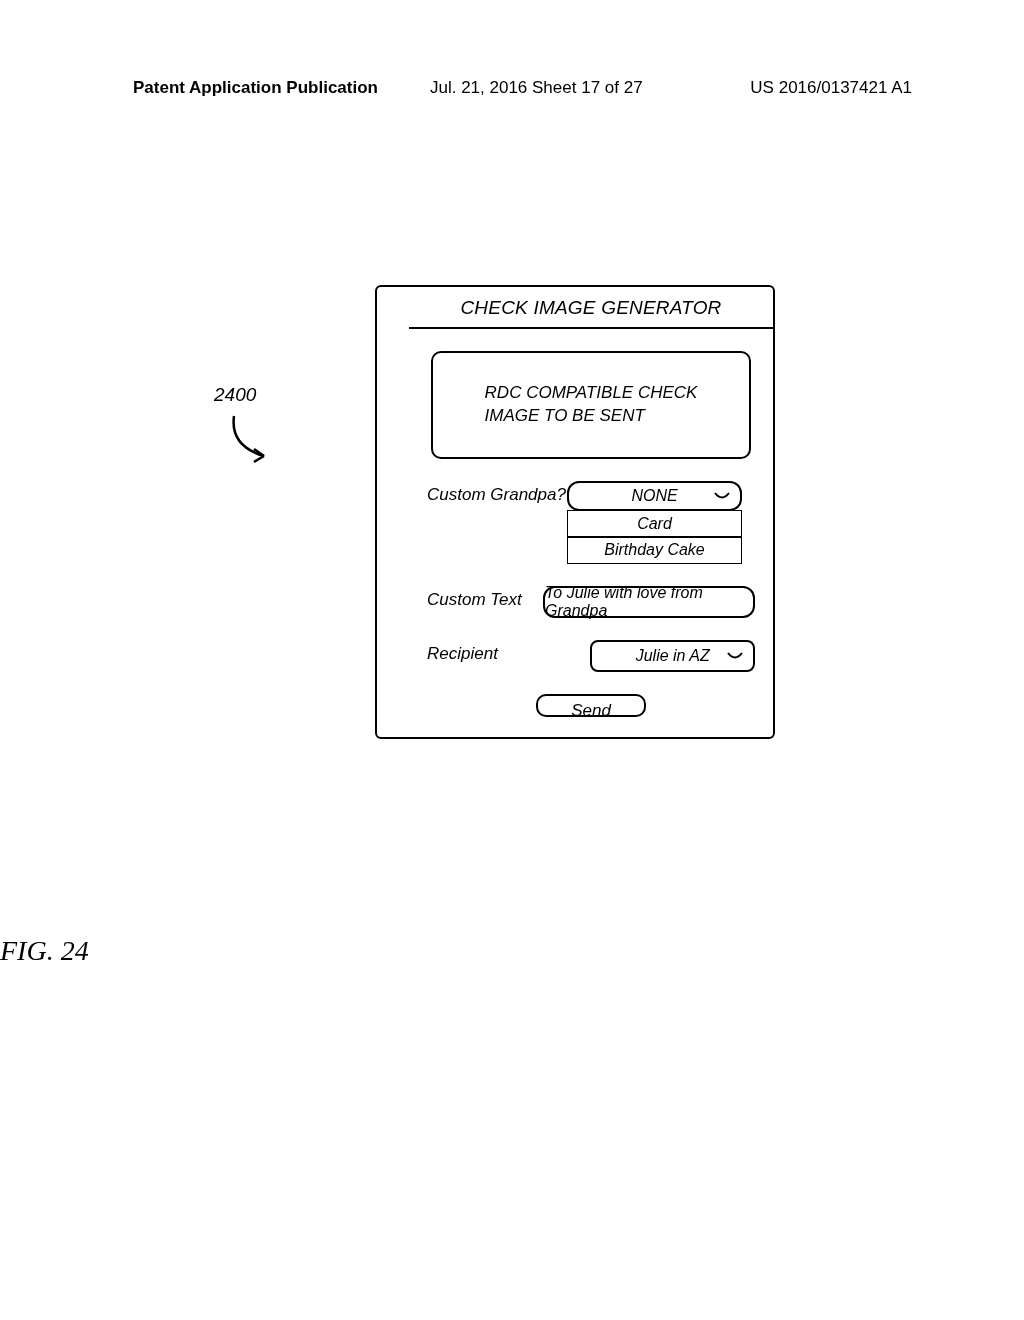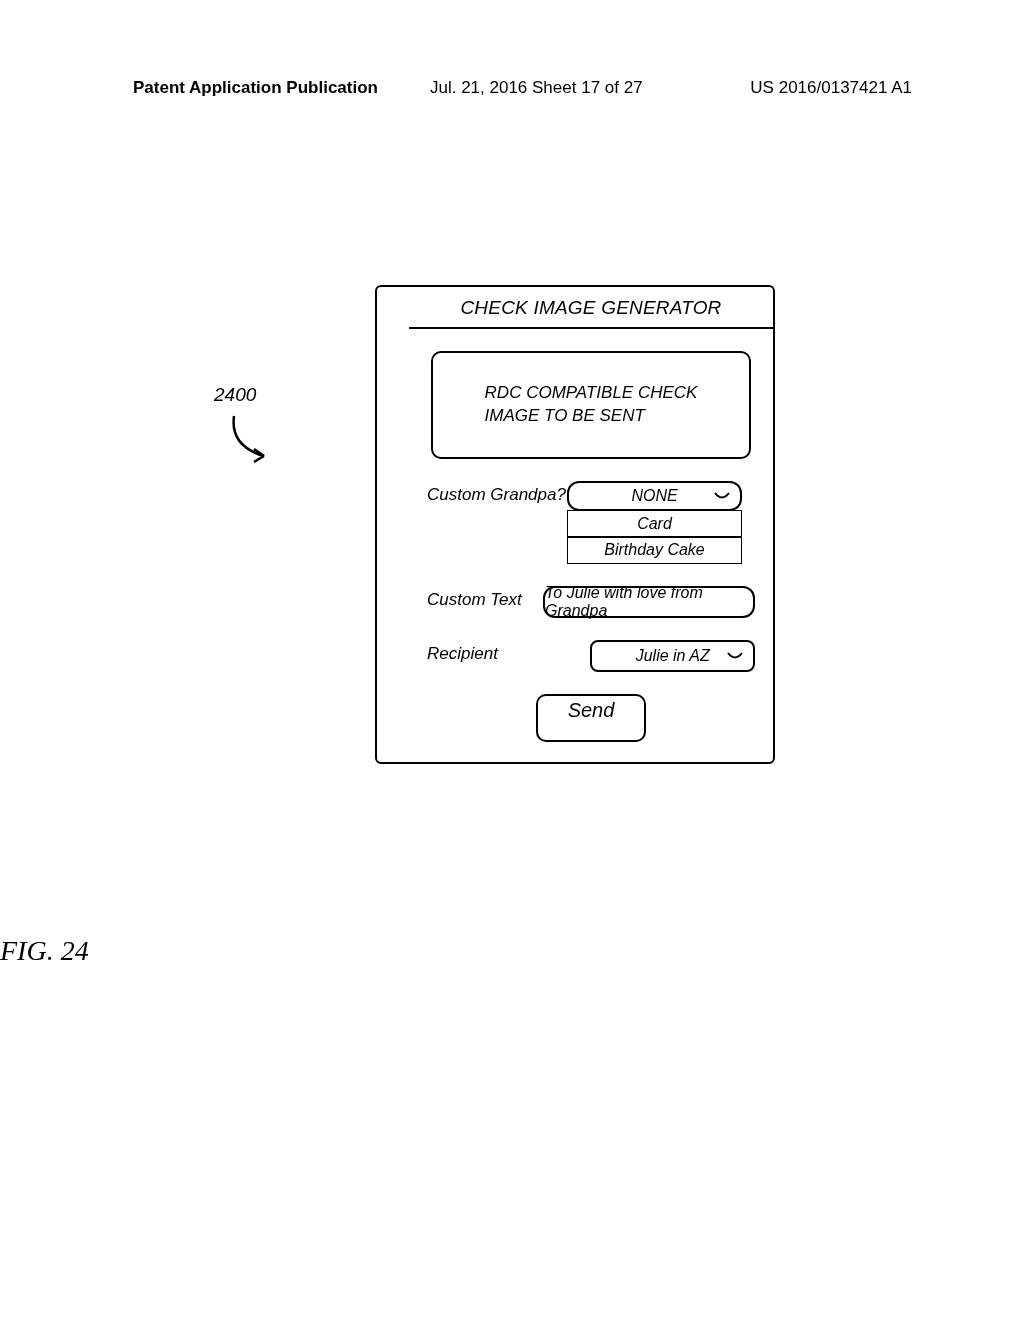--- a/index.html
+++ b/index.html
@@ -139,23 +139,23 @@
       position: absolute;
       right: 10px;
       top: 10px;
     }
     .send-btn {
       display: block;
       margin: 8px auto 0;
       border: 2.5px solid #000;
       border-radius: 10px;
       width: 110px;
-      height: 48px;
-      font-style: italic;
-      font-size: 20px;
+      height: 23px;
+      font-style: italic;
+      font-size: 17px;
       background: #fff;
       text-align: center;
       line-height: 29px;
     }
     .fig-caption {
       position: absolute;
       top: 935px;
       left: 0;
       width: 100%;
       text-align: left;

